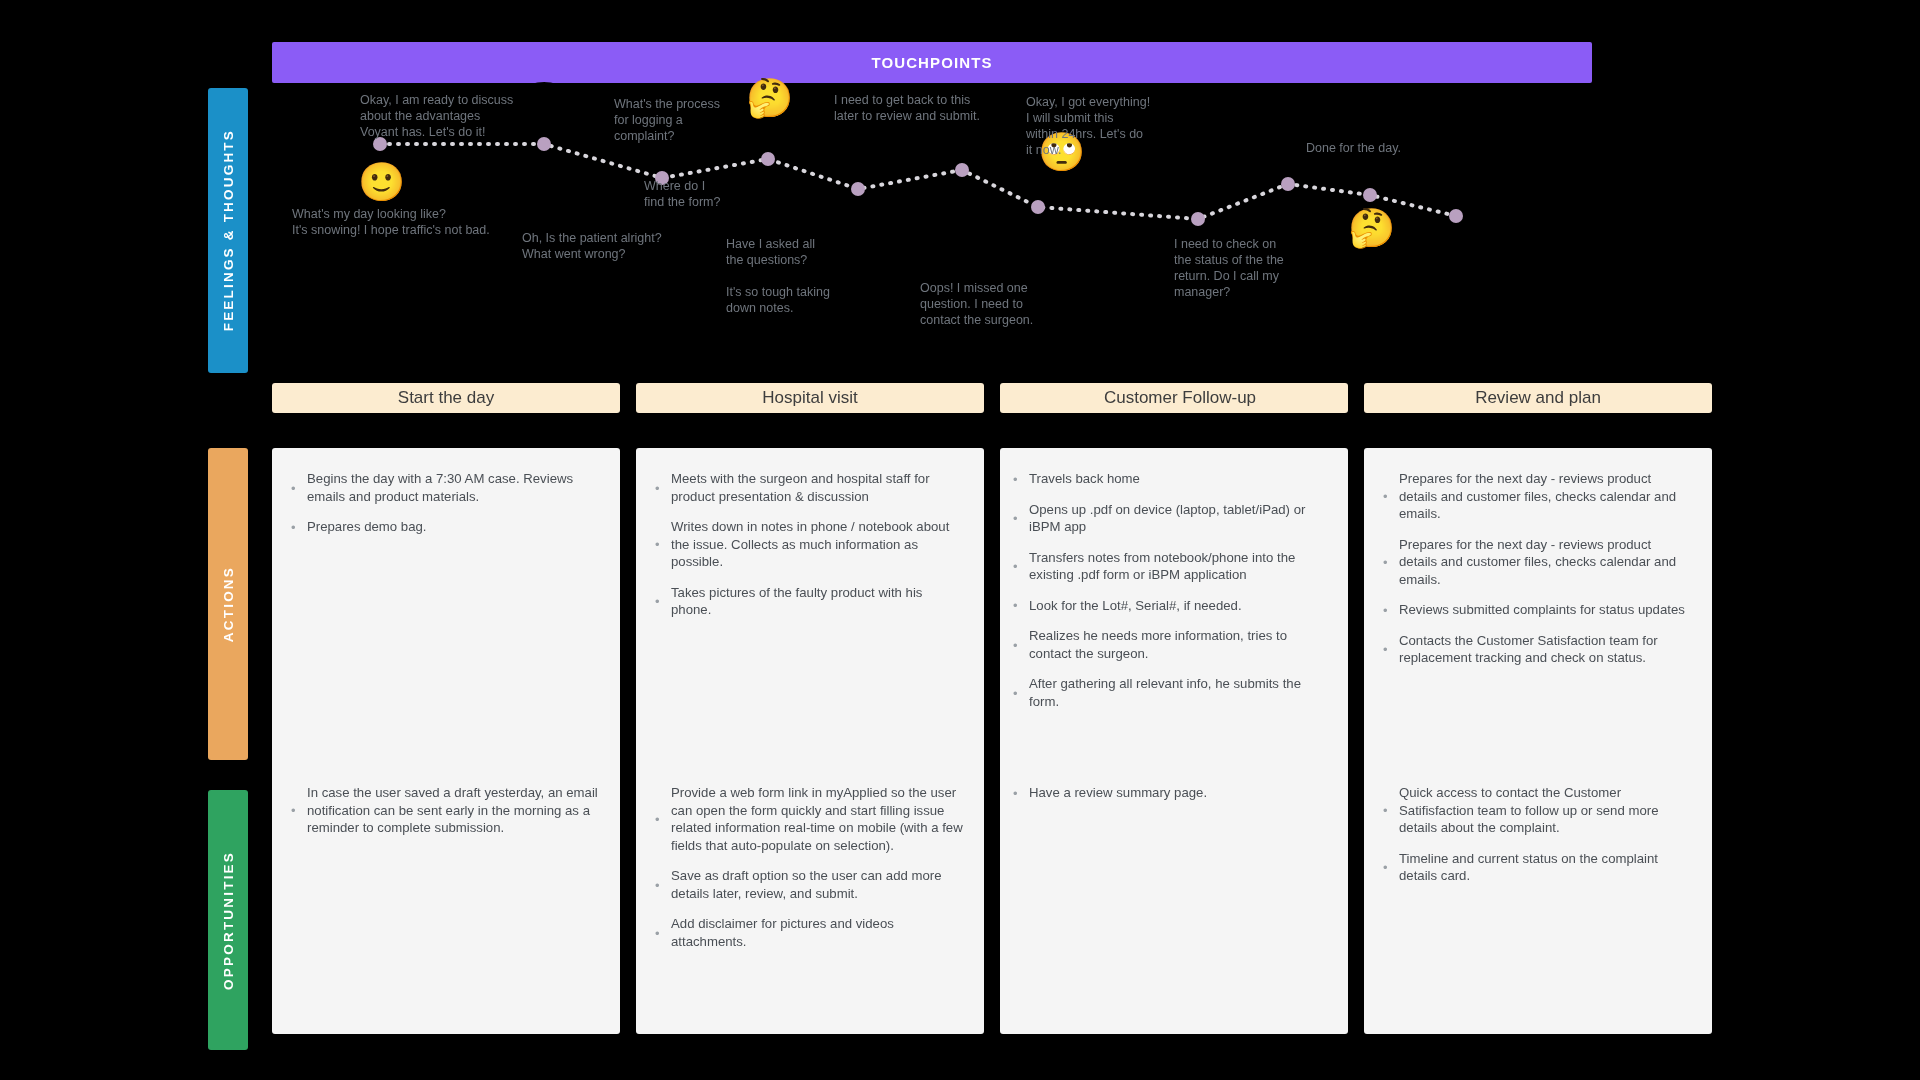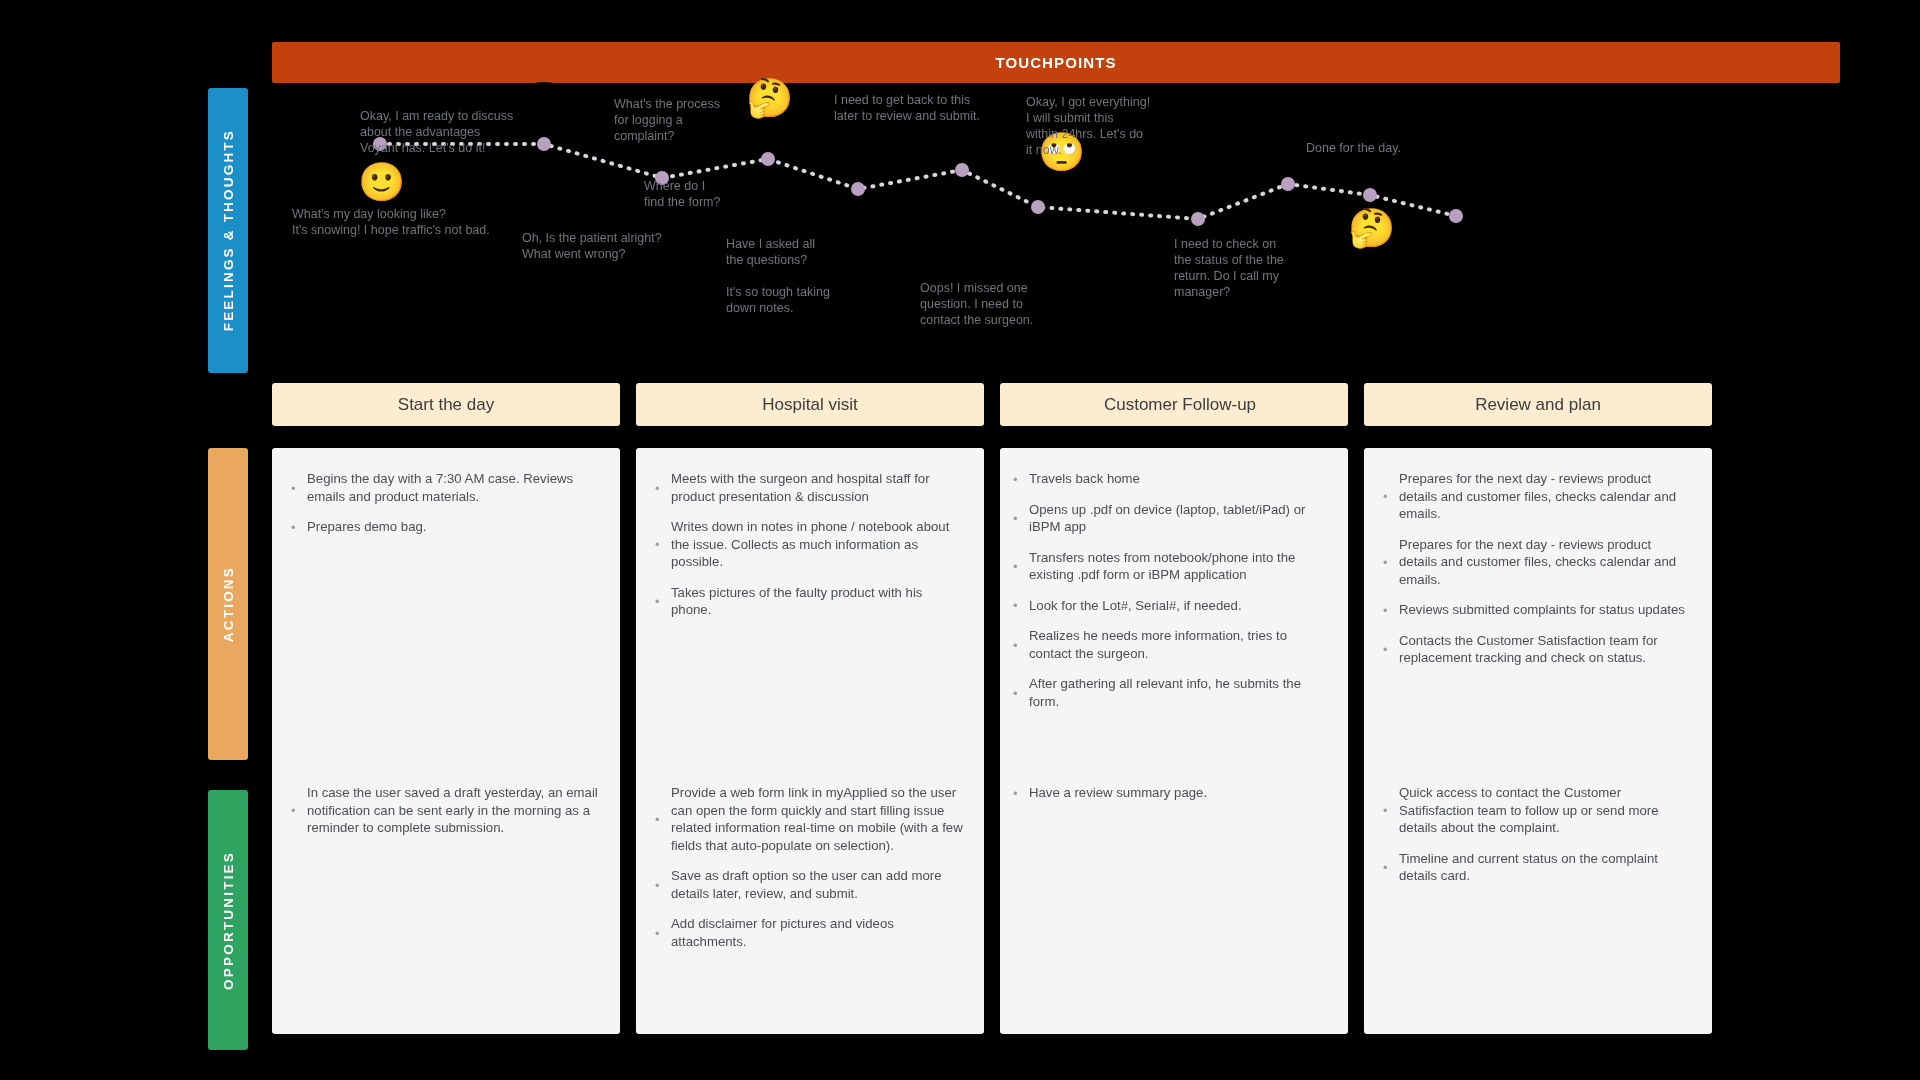--- a/index.html
+++ b/index.html
@@ -6,22 +6,22 @@
   html, body {
     width: 1920px; height: 1080px;
     background: #000;
     font-family: "Liberation Sans", sans-serif;
     overflow: hidden;
   }
   .board { position: relative; width: 1920px; height: 1080px; background:#000; }
 
   
   .touchpoints-bar{
-    position:absolute; left:272px; top:42px; width:1568px; height:41px;
-    background:#c2410c; border-radius:2px;
+    position:absolute; left:272px; top:42px; width:1320px; height:41px;
+    background:#8b5cf6; border-radius:2px;
     display:flex; align-items:center; justify-content:center;
   }
   .touchpoints-bar .label{
     color:#ffffff; font-size:15px; font-weight:bold; letter-spacing:1.1px;
   }
 
   
   .band{
     position:absolute; left:208px; width:40px; border-radius:3px;
     display:flex; align-items:center; justify-content:center;
@@ -47,21 +47,21 @@
     font-size:38px; text-align:center;
     font-family:"DejaVu Sans", sans-serif;
   }
   .quote{
     position:absolute; color:#6f757d; font-size:12.5px; line-height:16px;
     white-space:pre-line; font-family:"Liberation Sans", sans-serif;
   }
 
   
   .stage-head{
-    position:absolute; top:383px; height:43px; background:#fcecd0;
+    position:absolute; top:383px; height:30px; background:#fcecd0;
     border-radius:3px; display:flex; align-items:center; justify-content:center;
   }
   .stage-head span{ color:#3d3d3d; font-size:17px; }
 
   
   .card{
     position:absolute; background:#f5f5f5; border-radius:3px;
     padding:22px 20px 14px 18px;
   }
   .card ul{ list-style:none; }
@@ -120,21 +120,21 @@
         <circle cx="1122" cy="107" r="7" fill="#b9a0c0"></circle>
         <circle cx="1208" cy="128" r="7" fill="#b9a0c0"></circle>
       </g>
     </svg>
 
     <div class="emoji" style="left:110px; top:72px;">🙂</div>
     <div class="quote" style="left:44px; top:118px;">What's my day looking like?
 It's snowing! I hope traffic's not bad.</div>
 
     <div class="emoji" style="left:274px; top:-6px;">😇</div>
-    <div class="quote" style="left:112px; top:20px;">Okay, I am ready to discuss
+    <div class="quote" style="left:112px; top:4px;">Okay, I am ready to discuss
 about the advantages
 Voyant has. Let's do it!</div>
 
     <div class="emoji" style="left:392px; top:106px;">😧</div>
     <div class="quote" style="left:274px; top:142px;">Oh, Is the patient alright?
 What went wrong?</div>
 
     <div class="emoji" style="left:498px; top:-12px;">🤔</div>
     <div class="quote" style="left:348px; top:8px;margin-left:18px;">What's the process
 for logging a

